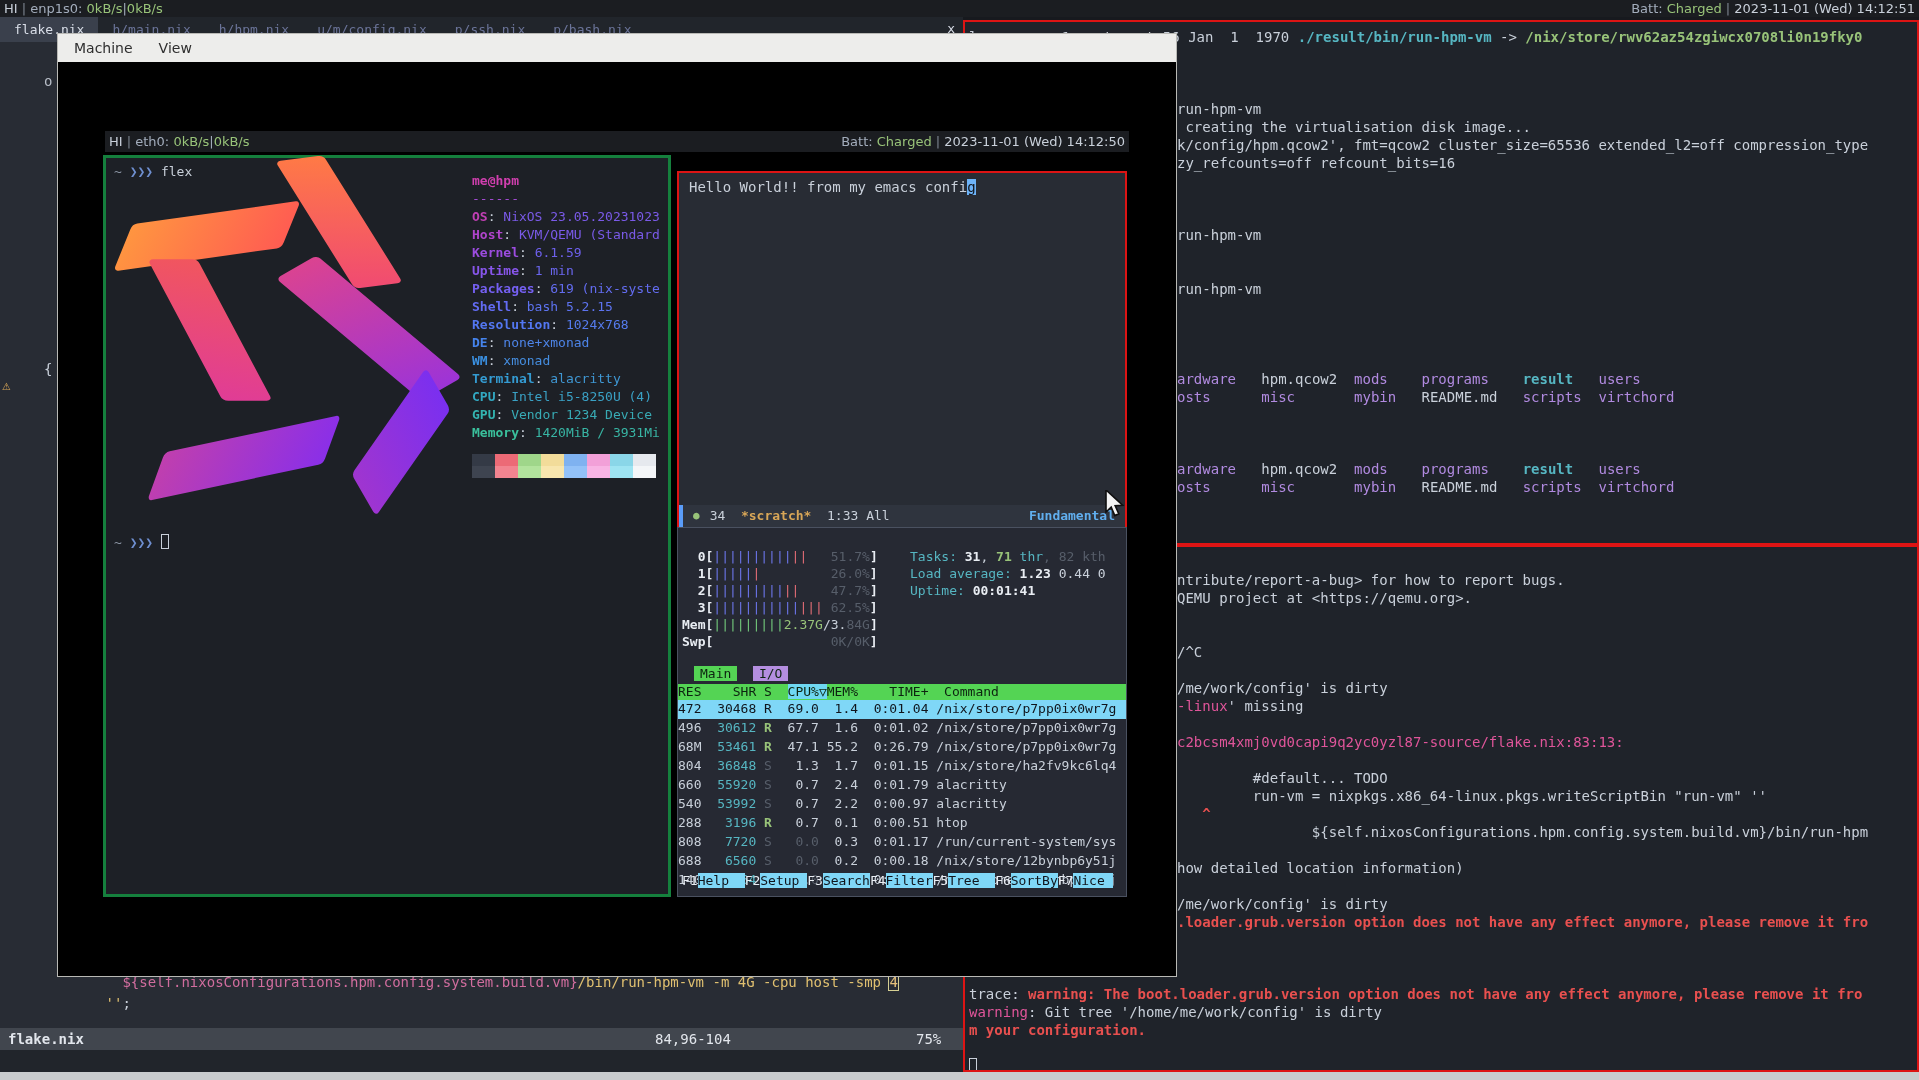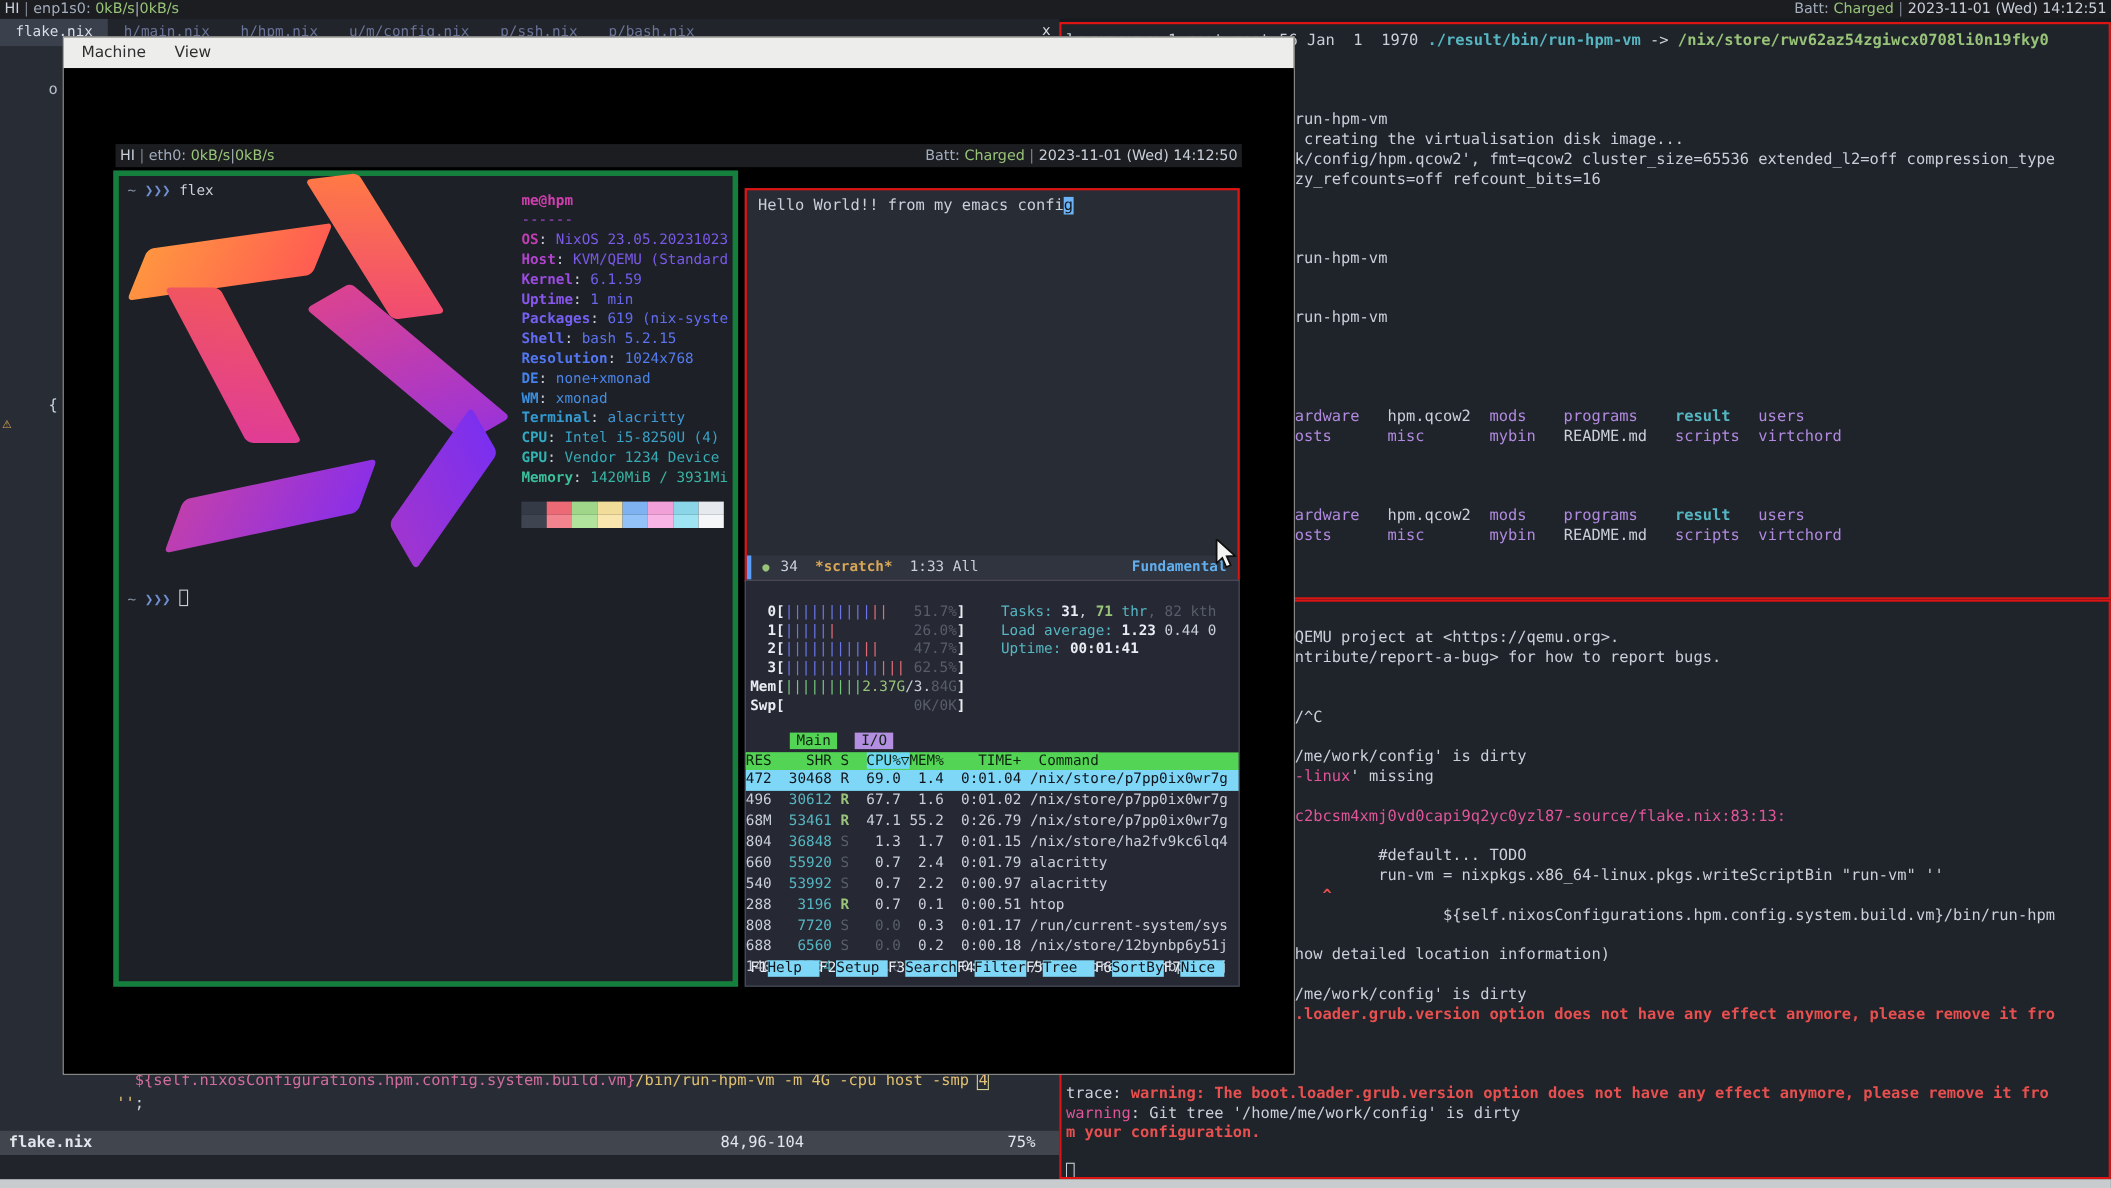--- a/index.html
+++ b/index.html
@@ -71,21 +71,21 @@
   #qemu-menubar { position:absolute; left:0; top:0; width:100%; height:28px; background:#ededeb;
                   display:flex; gap:26px; padding-left:16px; align-items:center;
                   font-family:"DejaVu Sans", sans-serif; font-size:14px; color:#2e2e2e; }
   #vm-screen { position:absolute; left:0; top:28px; width:1118px; height:914px; background:#000; overflow:hidden; }
 
   
   #vm-xmobar { position:absolute; left:47px; top:69px; width:1024px; height:21px; background:#1b1d21;
                font-family:"DejaVu Sans", sans-serif; font-size:13px; line-height:21px;
                display:flex; justify-content:space-between; padding:0 4px; }
   #vm-term { position:absolute; left:45px; top:93px; width:568px; height:742px; background:#1d2026;
-             border:5px solid #15803d; font-size:13px; }
+             border:3px solid #15803d; font-size:13px; }
   #vm-term .promptline { position:absolute; left:8px; white-space:pre; font-size:13px; line-height:16px; }
   #pt-top { top:6px; } #pt-bottom { top:376px; }
   #nix-logo { position:absolute; left:8px; top:30px; width:360px; height:330px; }
   .arm { position:absolute; height:44px; border-radius:5px; }
   .arm:nth-child(1) { left:8px;   top:26px;  width:170px; transform:rotate(-8deg)  skewX(-30deg); }
   .arm:nth-child(2) { left:150px; top:12px;  width:150px; transform:rotate(58deg)  skewX(-25deg); }
   .arm:nth-child(3) { left:16px;  top:120px; width:160px; transform:rotate(62deg)  skewX(-28deg); }
   .arm:nth-child(4) { left:160px; top:118px; width:190px; transform:rotate(40deg)  skewX(-20deg); }
   .arm:nth-child(5) { left:40px;  top:248px; width:180px; transform:rotate(-12deg) skewX(-32deg); }
   .arm:nth-child(6) { left:222px; top:232px; width:130px; transform:rotate(-55deg) skewX(-25deg); }
@@ -103,21 +103,21 @@
   #vm-modeline .mlbar { width:4px; height:100%; background:#5a9cf8; margin-right:10px; }
   #vm-modeline .dot { color:#98c379; font-size:11px; margin-right:10px; }
   #vm-modeline .bufname { color:#d8a657; font-weight:bold; }
   #vm-modeline .mlpos { color:#c9d0da; }
   #vm-modeline .mlmode { position:absolute; right:10px; color:#61afef; font-weight:bold; }
   #vm-htop { position:absolute; left:619px; top:465px; width:450px; height:370px; background:#262933;
              border:1px solid #4a5160; font-size:13px; }
   #htop-meters { position:absolute; left:4px; top:20px; }
   #htop-meters .tline, #htop-tasks .tline { height:17px; line-height:17px; white-space:pre; }
   #htop-tasks { position:absolute; left:232px; top:20px; }
-  #htop-tabs { position:absolute; left:16px; top:138px; white-space:pre;margin-left:24px; }
+  #htop-tabs { position:absolute; left:16px; top:138px; white-space:pre; }
   .htab { padding:0 6px; color:#0d2410; }
   .htab.main { background:#54d454; } .htab.io { background:#b48ee0; }
   #htop-header { position:absolute; left:0; top:156px; width:100%; height:16px; background:#54d454;
                  white-space:pre; line-height:16px; }
   #htop-rows { position:absolute; left:0; top:172px; width:100%; }
   #htop-rows .tline { height:19px; line-height:17px; white-space:pre; }
   #htop-rows .tline.sel { background:#7fd7f7; }
   #htop-rows .tline.sel .sg { color:#10151c; font-weight:normal; }
   #htop-fnbar { position:absolute; left:4px; top:344px; white-space:pre; line-height:17px; }
   .fnkey { color:#e9edf3; } .fnlabel { background:#7fd7f7; color:#10151c; }
@@ -188,22 +188,22 @@
         <div class="tline clip"><span class="sg c-purple">osts</span><span class="sg c-w">      </span><span class="sg c-purple">misc</span><span class="sg c-w">       </span><span class="sg c-purple">mybin</span><span class="sg c-w">   </span><span class="sg c-w">README.md</span><span class="sg c-w">   </span><span class="sg c-purple">scripts</span><span class="sg c-w">  </span><span class="sg c-purple">virtchord</span></div>
         <div class="tline"></div>
         <div class="tline"></div>
         <div class="tline"></div>
         <div class="tline clip"><span class="sg c-purple">ardware</span><span class="sg c-w">   </span><span class="sg c-w">hpm.qcow2</span><span class="sg c-w">  </span><span class="sg c-purple">mods</span><span class="sg c-w">    </span><span class="sg c-purple">programs</span><span class="sg c-w">    </span><span class="sg c-cyanb">result</span><span class="sg c-w">   </span><span class="sg c-purple">users</span></div>
         <div class="tline clip"><span class="sg c-purple">osts</span><span class="sg c-w">      </span><span class="sg c-purple">misc</span><span class="sg c-w">       </span><span class="sg c-purple">mybin</span><span class="sg c-w">   </span><span class="sg c-w">README.md</span><span class="sg c-w">   </span><span class="sg c-purple">scripts</span><span class="sg c-w">  </span><span class="sg c-purple">virtchord</span></div>
       </div>
   </div>
   <div id="term2" class="rterm">
     <div class="content">
+        <div class="tline clip"><span class="sg c-w">ntribute/report-a-bug&gt; for how to report bugs.</span></div>
         <div class="tline clip"><span class="sg c-w">QEMU project at &lt;https://qemu.org&gt;.</span></div>
-        <div class="tline clip"><span class="sg c-w">ntribute/report-a-bug&gt; for how to report bugs.</span></div>
         <div class="tline"></div>
         <div class="tline"></div>
         <div class="tline clip"><span class="sg c-w">/^C</span></div>
         <div class="tline"></div>
         <div class="tline clip"><span class="sg c-w">/me/work/config' is dirty</span></div>
         <div class="tline clip"><span class="sg c-pinkb">-linux</span><span class="sg c-w">' missing</span></div>
         <div class="tline"></div>
         <div class="tline clip"><span class="sg c-pinkb">c2bcsm4xmj0vd0capi9q2yc0yzl87-source/flake.nix:83:13:</span></div>
         <div class="tline"></div>
         <div class="tline clip"><span class="sg c-w">         #default... TODO</span></div>

